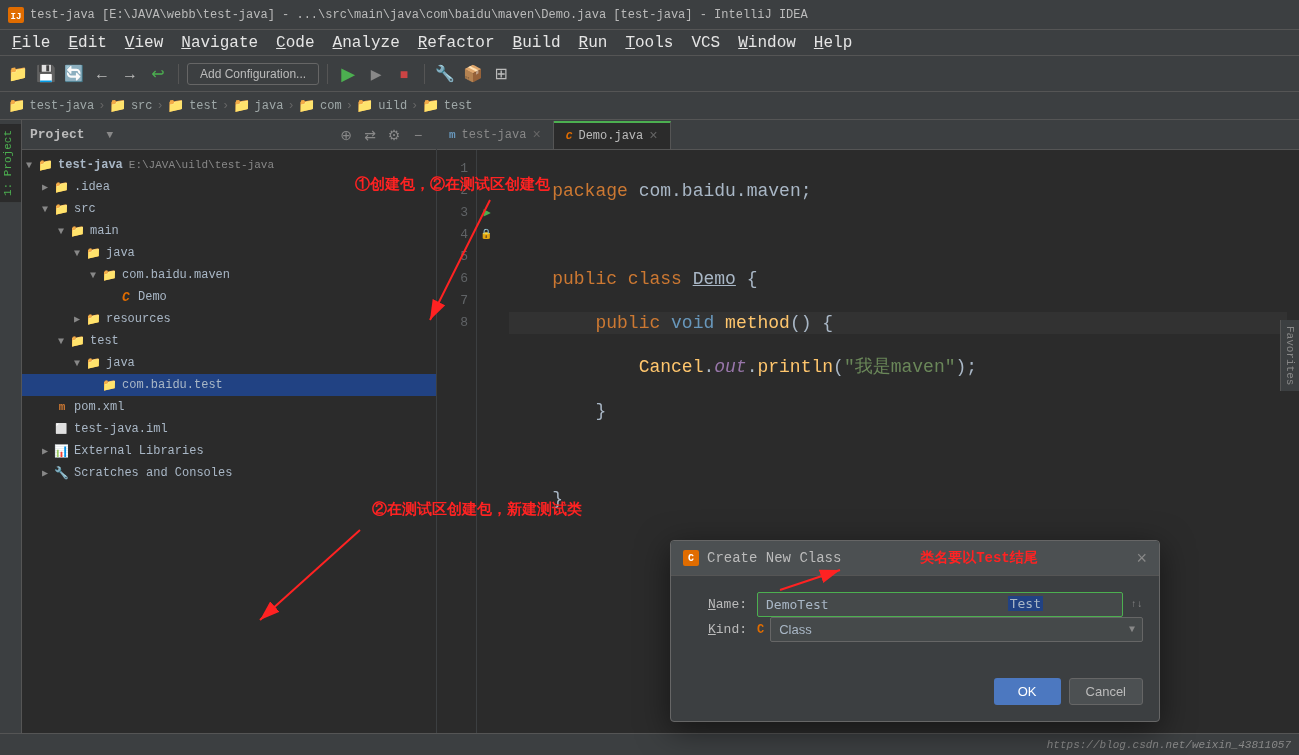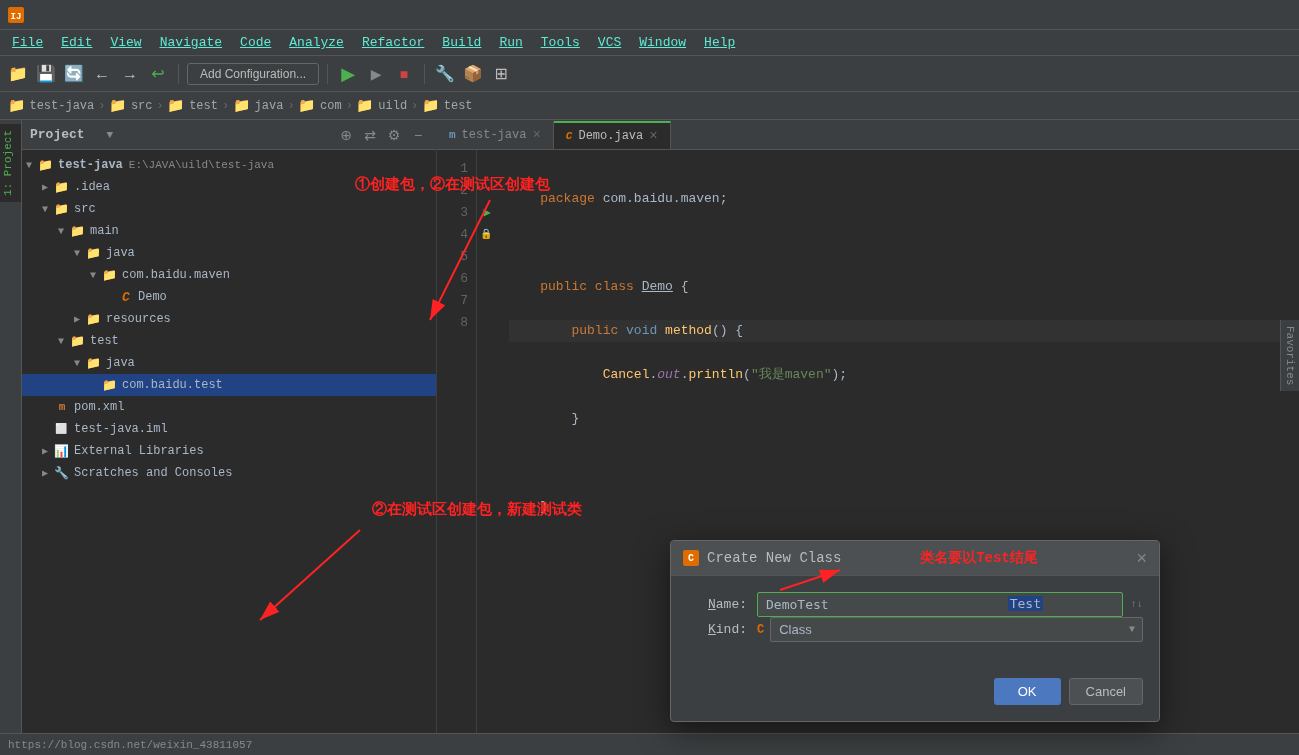--- a/index.html
+++ b/index.html
@@ -5,21 +5,21 @@
     * { margin: 0; padding: 0; box-sizing: border-box; }
     body { width: 1299px; height: 755px; background: #2b2b2b; font-family: 'Consolas', 'Courier New', monospace; font-size: 13px; color: #a9b7c6; overflow: hidden; }
 
     
     .title-bar { background: #3c3f41; height: 30px; display: flex; align-items: center; padding: 0 8px; border-bottom: 1px solid #555; }
     .title-bar-icon { width: 16px; height: 16px; margin-right: 6px; background: #e06c00; border-radius: 2px; display: flex; align-items: center; justify-content: center; font-size: 10px; color: white; font-weight: bold; }
     .title-bar-text { font-size: 12px; color: #bbb; }
 
     
     .menu-bar { background: #3c3f41; height: 26px; display: flex; align-items: center; padding: 0 4px; border-bottom: 1px solid #555; gap: 2px; }
-    .menu-item { padding: 2px 8px; font-size: 13px; color: #5eead4; cursor: pointer; border-radius: 3px; text-decoration: underline; }
+    .menu-item { padding: 2px 8px; font-size: 16px; color: #e5e5e5; cursor: pointer; border-radius: 3px; }
     .menu-item u { text-decoration: underline; }
 
     
     .toolbar { background: #3c3f41; height: 36px; display: flex; align-items: center; padding: 0 6px; border-bottom: 1px solid #555; gap: 4px; }
     .tb-btn { width: 24px; height: 24px; border: none; background: transparent; cursor: pointer; display: flex; align-items: center; justify-content: center; color: #bbb; font-size: 16px; border-radius: 3px; }
     .tb-separator { width: 1px; height: 20px; background: #555; margin: 0 4px; }
     .add-config-btn { background: #3c3f41; border: 1px solid #666; color: #bbb; padding: 3px 12px; font-size: 12px; cursor: pointer; border-radius: 3px; }
     .run-btn { color: #4caf50; font-size: 18px; }
 
     
@@ -54,21 +54,21 @@
     .editor-tabs { background: #3c3f41; height: 30px; display: flex; align-items: flex-end; border-bottom: 1px solid #555; }
     .editor-tab { height: 28px; padding: 0 12px; display: flex; align-items: center; gap: 6px; font-size: 12px; cursor: pointer; border-right: 1px solid #555; color: #888; background: #3c3f41; }
     .editor-tab.active { background: #2b2b2b; color: #bbb; border-top: 2px solid #4caf50; }
     .tab-icon { font-size: 11px; color: #e06c00; font-weight: bold; }
     .tab-icon.m { color: #6897bb; }
     .tab-close { color: #666; font-size: 14px; cursor: pointer; }
 
     
     .code-editor { flex: 1; display: flex; overflow: auto; background: #2b2b2b; }
     .line-numbers { width: 40px; background: #2b2b2b; padding: 8px 0; text-align: right; padding-right: 8px; color: #606366; font-size: 13px; line-height: 22px; border-right: 1px solid #3c3f41; user-select: none; }
-    .code-content { flex: 1; padding: 16px 12px; line-height: 22px; font-size: 13px; overflow-x: auto; white-space: pre; }
+    .code-content { flex: 1; padding: 8px 12px; line-height: 22px; font-size: 18px; overflow-x: auto; white-space: pre; }
     .line { height: 22px; }
     .line.highlighted { background: #323232; }
     .kw { color: #cc7832; }
     .kw2 { color: #6897bb; }
     .cls { color: #a9b7c6; text-decoration: underline; }
     .str { color: #6a8759; }
     .fn { color: #ffc66d; }
     .sp { color: #a9b7c6; }
     .out-italic { color: #9876aa; font-style: italic; }
     .sys { color: #ffc66d; }
@@ -86,32 +86,33 @@
     .dialog-select { flex: 1; background: #45494a; border: 1px solid #666; color: #a9b7c6; padding: 4px 8px; font-size: 13px; border-radius: 2px; appearance: none; -webkit-appearance: none; cursor: pointer; }
     .select-wrapper { flex: 1; position: relative; display: flex; align-items: center; }
     .select-arrow { position: absolute; right: 8px; color: #888; font-size: 10px; pointer-events: none; }
     .select-icon { margin-right: 6px; color: #e06c00; font-size: 12px; font-weight: bold; }
     .dialog-arrows { margin-left: 8px; display: flex; flex-direction: column; color: #888; font-size: 10px; cursor: pointer; }
     .dialog-footer { padding: 8px 16px 16px; display: flex; justify-content: flex-end; gap: 8px; }
     .btn-ok { background: #4c78c0; border: none; color: white; padding: 6px 24px; font-size: 13px; cursor: pointer; border-radius: 3px; }
     .btn-cancel { background: #4c5052; border: 1px solid #666; color: #bbb; padding: 2px 16px; font-size: 13px; cursor: pointer; border-radius: 3px; }
 
     
-    .status-bar { position: absolute; bottom: 0; left: 0; right: 0; height: 22px; background: #3c3f41; border-top: 1px solid #555; display: flex; align-items: center; justify-content: flex-start; padding: 0 8px; font-size: 11px; color: #888; }
+    .status-bar { position: absolute; bottom: 0; left: 0; right: 0; height: 22px; background: #3c3f41; border-top: 1px solid #555; display: flex; align-items: center; justify-content: flex-end; padding: 0 8px; font-size: 11px; color: #888; font-style: italic; }
   </style>
 </head>
 <body>
 
 <div class="title-bar">
   <div class="title-bar-icon">
     <svg width="14" height="14" viewBox="0 0 14 14">
         <rect width="14" height="14" fill="#e06c00" rx="2"></rect>
         <text x="7" y="11" text-anchor="middle" fill="white" font-size="9" font-weight="bold">IJ</text>
       </svg>
   </div>
+  <span class="title-bar-text">test-java [E:\JAVA\webb\test-java] - ...\src\main\java\com\baidu\maven\Demo.java [test-java] - IntelliJ IDEA</span>
 </div>
 
 <div class="menu-bar">
   <span class="menu-item"><u>F</u>ile</span>
   <span class="menu-item"><u>E</u>dit</span>
   <span class="menu-item"><u>V</u>iew</span>
   <span class="menu-item"><u>N</u>avigate</span>
   <span class="menu-item"><u>C</u>ode</span>
   <span class="menu-item"><u>A</u>nalyze</span>
   <span class="menu-item"><u>R</u>efactor</span>

